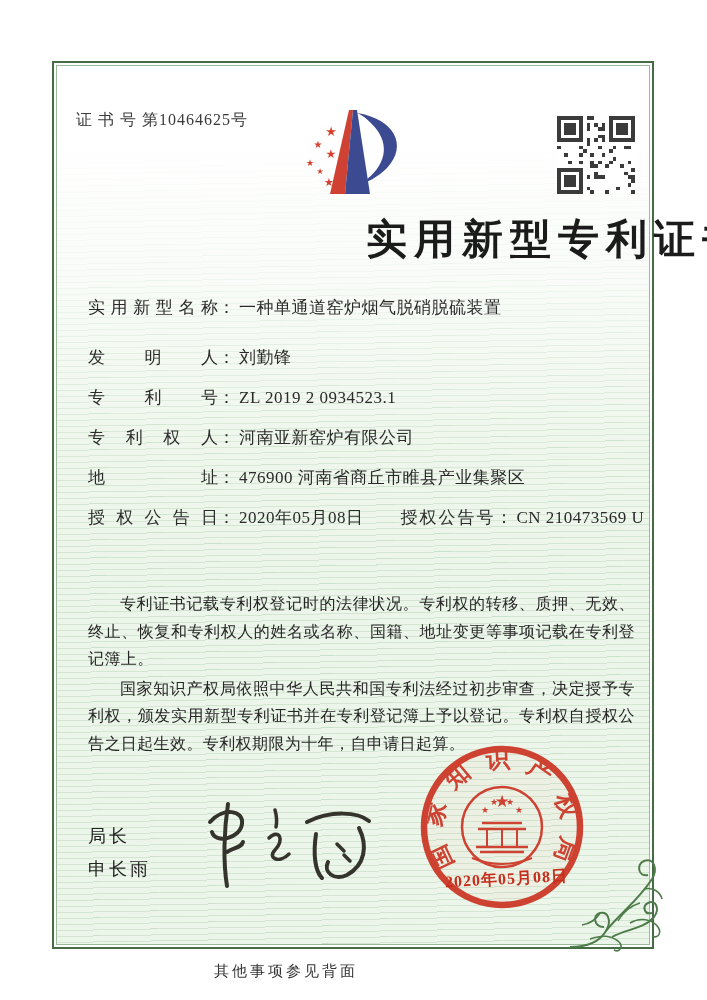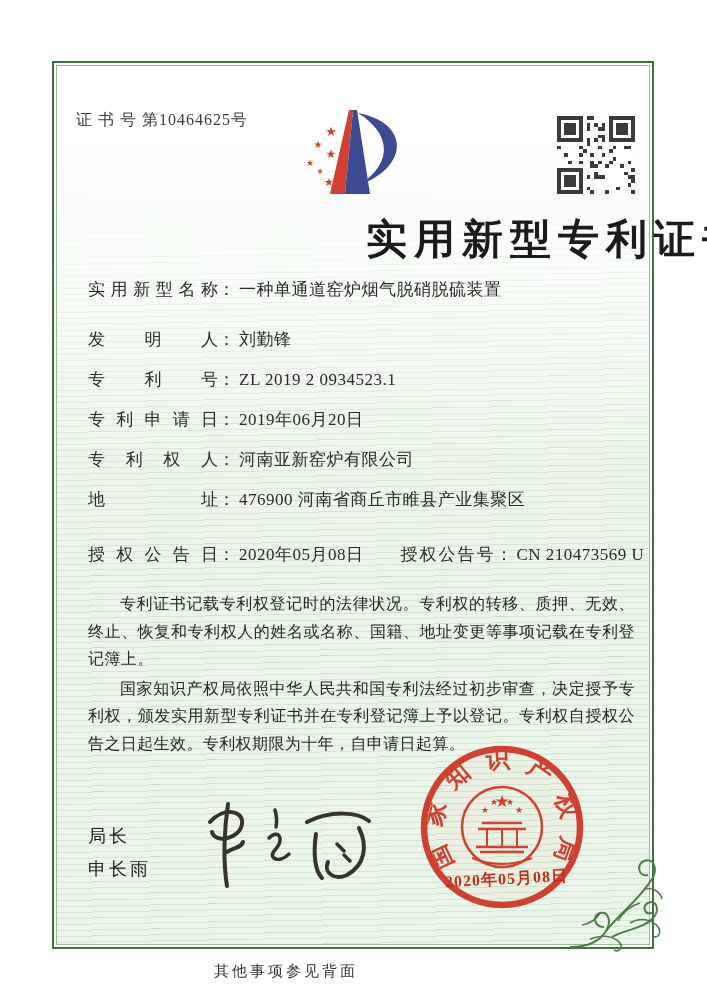--- a/index.html
+++ b/index.html
@@ -25,21 +25,21 @@
       repeating-linear-gradient(179deg,rgba(124,180,124,.28) 0 1px,rgba(236,245,233,.9) 1px 6px),
       repeating-linear-gradient(2deg,rgba(124,180,124,.10) 0 1px,rgba(255,255,255,0) 1px 9px);
     background-color:#f3f9f1;
   }
   .abs{position:absolute;}
   .cert-no{left:76px;top:110px;font-size:16px;letter-spacing:1px;color:#3a3a3a;}
   .title{
     left:52px;top:212px;width:698px;text-align:right;
     font-size:41px;font-weight:700;letter-spacing:7px;color:#1b1b1b;
   }
-  .fields{left:88px;top:278px;width:548px;font-size:17px;color:#2a2a2a;}
+  .fields{left:88px;top:296px;width:548px;font-size:17px;color:#2a2a2a;}
   .frow{margin-bottom:17px;white-space:nowrap;}
   .frow:nth-child(1){margin-bottom:27px;}
   .frow:nth-child(6){margin-bottom:32px;}
   .flabel{
     display:inline-block;width:130px;vertical-align:bottom;
     text-align:justify;text-align-last:justify;
   }
   .fcolon{display:inline-block;}
   .fvalue{display:inline-block;margin-left:4px;letter-spacing:.5px;}
   .flabel2{display:inline-block;margin-left:37px;letter-spacing:2px;}
@@ -156,23 +156,20 @@
     <div class="frow">
       <span class="flabel">实用新型名称</span><span class="fcolon">：</span><span class="fvalue">一种单通道窑炉烟气脱硝脱硫装置</span>
     </div>
     <div class="frow">
       <span class="flabel">发明人</span><span class="fcolon">：</span><span class="fvalue">刘勤锋</span>
     </div>
     <div class="frow">
       <span class="flabel">专利号</span><span class="fcolon">：</span><span class="fvalue">ZL 2019 2 0934523.1</span>
     </div>
     <div class="frow">
-      <span class="flabel">专利申请日</span><span class="fcolon">：</span><span class="fvalue">2019年06月20日</span>
-    </div>
-    <div class="frow">
       <span class="flabel">专利权人</span><span class="fcolon">：</span><span class="fvalue">河南亚新窑炉有限公司</span>
     </div>
     <div class="frow">
       <span class="flabel">地址</span><span class="fcolon">：</span><span class="fvalue">476900 河南省商丘市睢县产业集聚区</span>
     </div>
     <div class="frow">
       <span class="flabel">授权公告日</span><span class="fcolon">：</span><span class="fvalue">2020年05月08日</span><span class="flabel2">授权公告号</span><span class="fcolon">：</span><span class="fvalue">CN 210473569 U</span>
     </div>
   </div>
 

